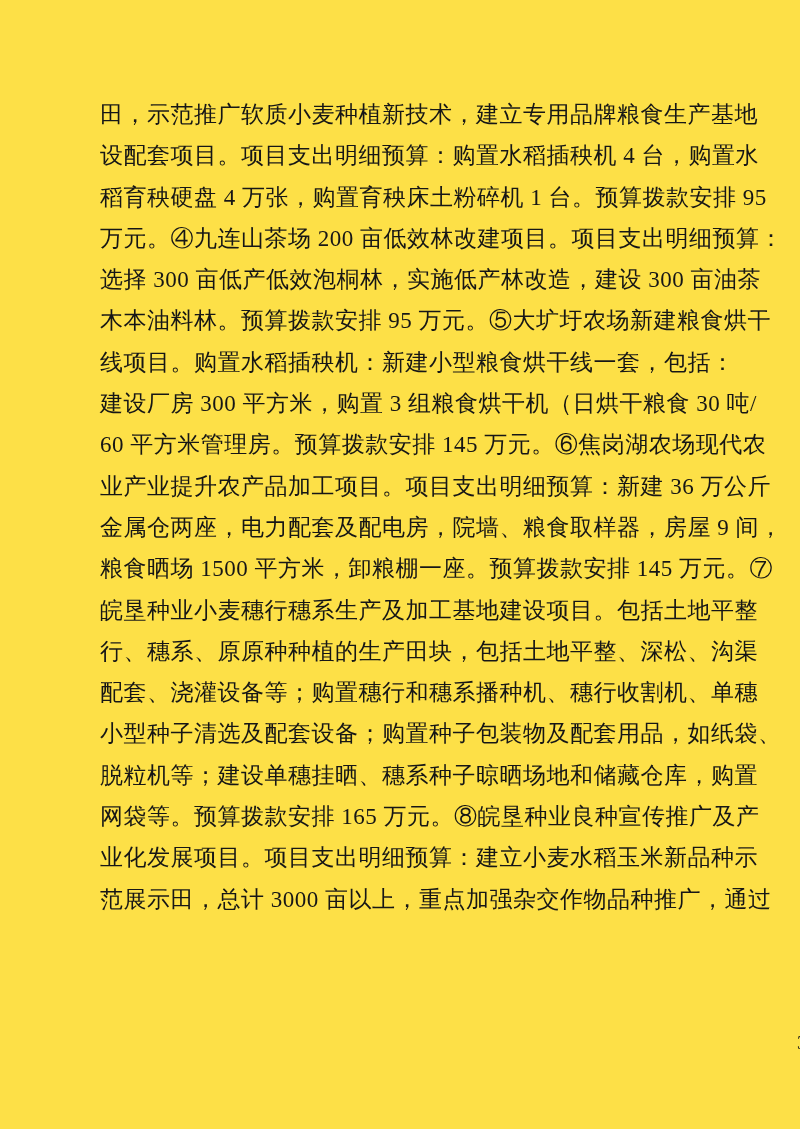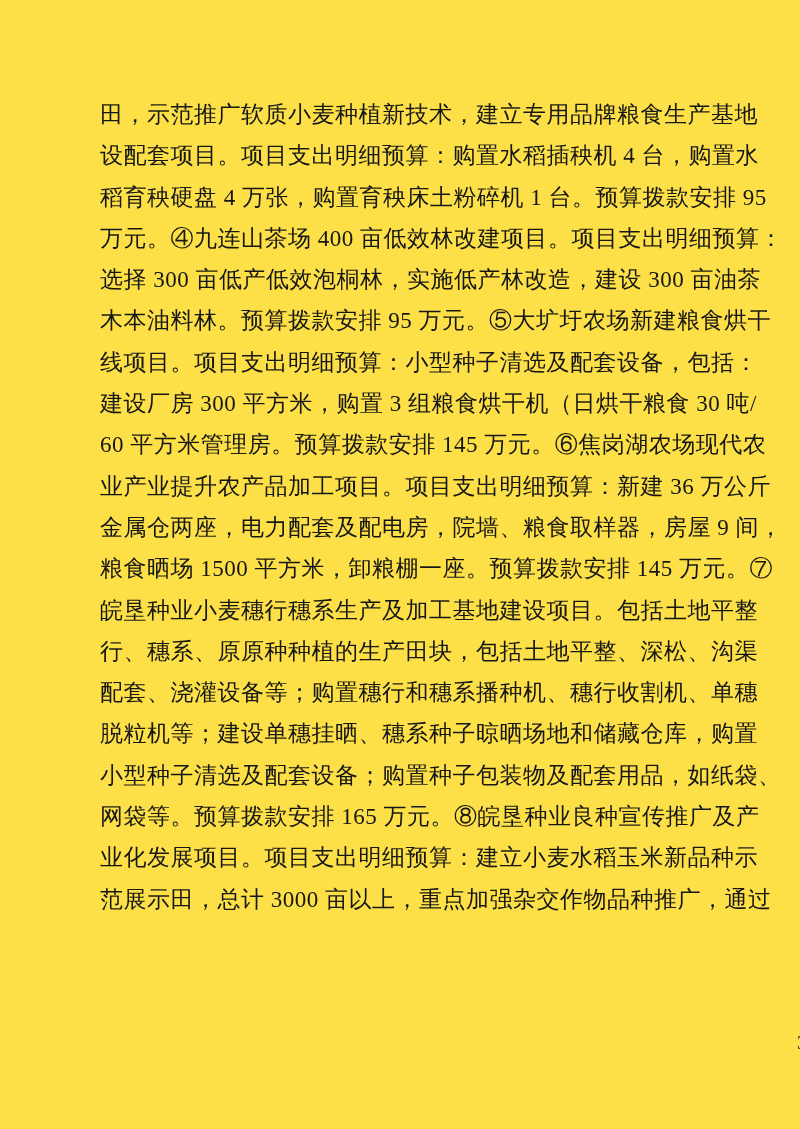--- a/index.html
+++ b/index.html
@@ -43,32 +43,32 @@
   }
 </style>
 </head>
 <body>
 
 <div class="page">
   <div class="text-block">
     <div class="text-line">田，示范推广软质小麦种植新技术，建立专用品牌粮食生产基地</div>
     <div class="text-line">设配套项目。项目支出明细预算：购置水稻插秧机 4 台，购置水</div>
     <div class="text-line">稻育秧硬盘 4 万张，购置育秧床土粉碎机 1 台。预算拨款安排 95</div>
-    <div class="text-line">万元。④九连山茶场 400 亩低效林改建项目。项目支出明细预算：</div>
+    <div class="text-line">万元。④九连山茶场 200 亩低效林改建项目。项目支出明细预算：</div>
     <div class="text-line">选择 300 亩低产低效泡桐林，实施低产林改造，建设 300 亩油茶</div>
     <div class="text-line">木本油料林。预算拨款安排 95 万元。⑤大圹圩农场新建粮食烘干</div>
-    <div class="text-line">线项目。项目支出明细预算：小型种子清选及配套设备，包括：</div>
+    <div class="text-line">线项目。购置水稻插秧机：新建小型粮食烘干线一套，包括：</div>
     <div class="text-line">建设厂房 300 平方米，购置 3 组粮食烘干机（日烘干粮食 30 吨/</div>
     <div class="text-line">60 平方米管理房。预算拨款安排 145 万元。⑥焦岗湖农场现代农</div>
     <div class="text-line">业产业提升农产品加工项目。项目支出明细预算：新建 36 万公斤</div>
     <div class="text-line">金属仓两座，电力配套及配电房，院墙、粮食取样器，房屋 9 间，</div>
     <div class="text-line">粮食晒场 1500 平方米，卸粮棚一座。预算拨款安排 145 万元。⑦</div>
     <div class="text-line">皖垦种业小麦穗行穗系生产及加工基地建设项目。包括土地平整</div>
     <div class="text-line">行、穗系、原原种种植的生产田块，包括土地平整、深松、沟渠</div>
     <div class="text-line">配套、浇灌设备等；购置穗行和穗系播种机、穗行收割机、单穗</div>
+    <div class="text-line">小型种子清选及配套设备；购置种子包装物及配套用品，如纸袋、</div>
     <div class="text-line">脱粒机等；建设单穗挂晒、穗系种子晾晒场地和储藏仓库，购置</div>
-    <div class="text-line">小型种子清选及配套设备；购置种子包装物及配套用品，如纸袋、</div>
     <div class="text-line">网袋等。预算拨款安排 165 万元。⑧皖垦种业良种宣传推广及产</div>
     <div class="text-line">业化发展项目。项目支出明细预算：建立小麦水稻玉米新品种示</div>
     <div class="text-line">范展示田，总计 3000 亩以上，重点加强杂交作物品种推广，通过</div>
   </div>
   <div class="page-number">30</div>
 </div>
 
 </body></html>

